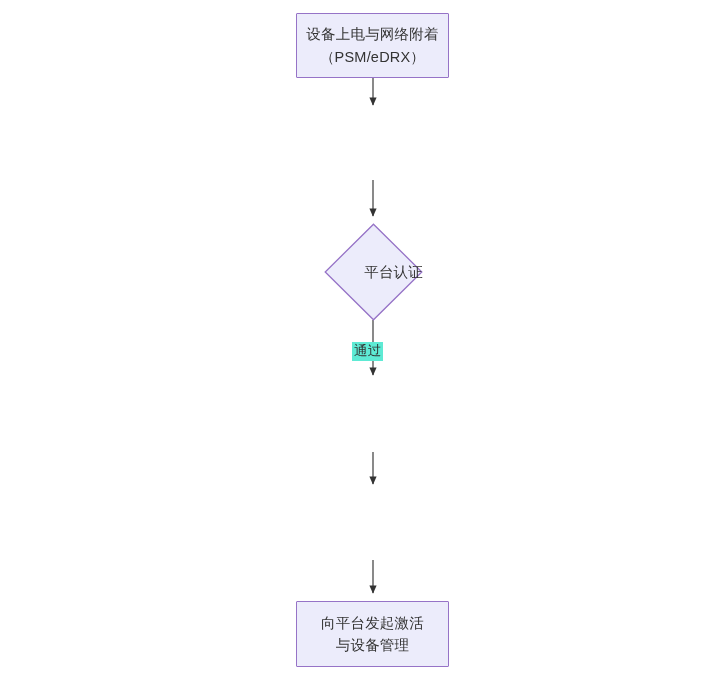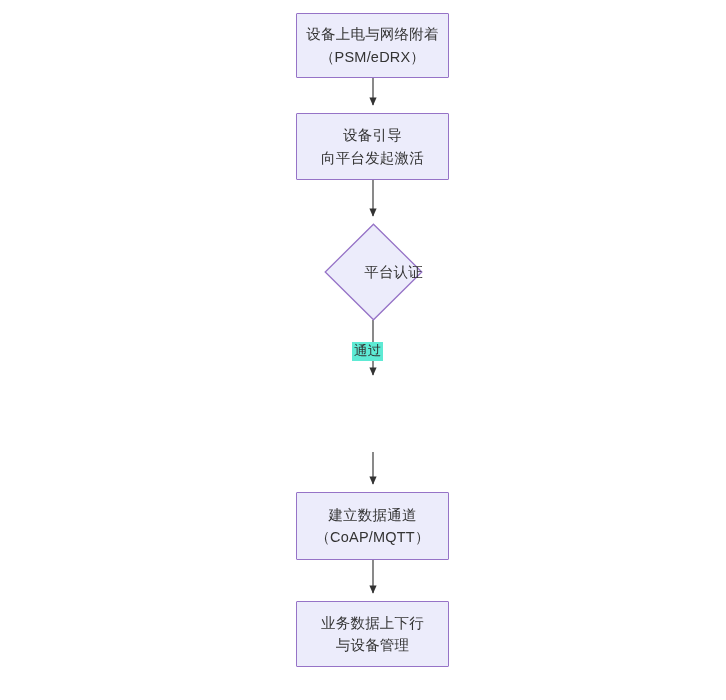--- a/index.html
+++ b/index.html
@@ -95,40 +95,32 @@
     <line x1="373" y1="320" x2="373" y2="375" stroke="#333333" stroke-width="1.15" marker-end="url(#arrowhead)"></line>
     <line x1="373" y1="452" x2="373" y2="484" stroke="#333333" stroke-width="1.15" marker-end="url(#arrowhead)"></line>
     <line x1="373" y1="560" x2="373" y2="593" stroke="#333333" stroke-width="1.15" marker-end="url(#arrowhead)"></line>
   </svg>
 
   <div class="node node-box" style="left:296px; top:13px; width:153px; height:65px;">
     <span class="node-label">设备上电与网络附着
 （PSM/eDRX）</span>
   </div>
 
-  <div class="node node-box" style="left:296px; top:113px; width:153px; height:67px;">
-    <span class="node-label">设备引导
-向平台发起激活</span>
-  </div>
 
   <div class="diamond-wrap" style="left:324px; top:223px; width:99px; height:98px;">
     <svg width="99" height="98" aria-hidden="true">
       <polygon points="49.5,1.2 97.8,49 49.5,96.8 1.2,49" fill="#ececfb" stroke="#9673c7" stroke-width="1.3"></polygon>
     </svg>
     <div class="diamond-text">
       <span class="node-label">平台认证</span>
     </div>
   </div>
 
   <div class="edge-label" style="left:352px; top:342px;">通过</div>
 
 
-  <div class="node node-box" style="left:296px; top:492px; width:153px; height:68px;">
-    <span class="node-label">建立数据通道
-（CoAP/MQTT）</span>
-  </div>
 
   <div class="node node-box" style="left:296px; top:601px; width:153px; height:66px;">
-    <span class="node-label">业务数据上下行
+    <span class="node-label">向平台发起激活
 与设备管理</span>
   </div>
 
 </div>
 
 </body></html>

